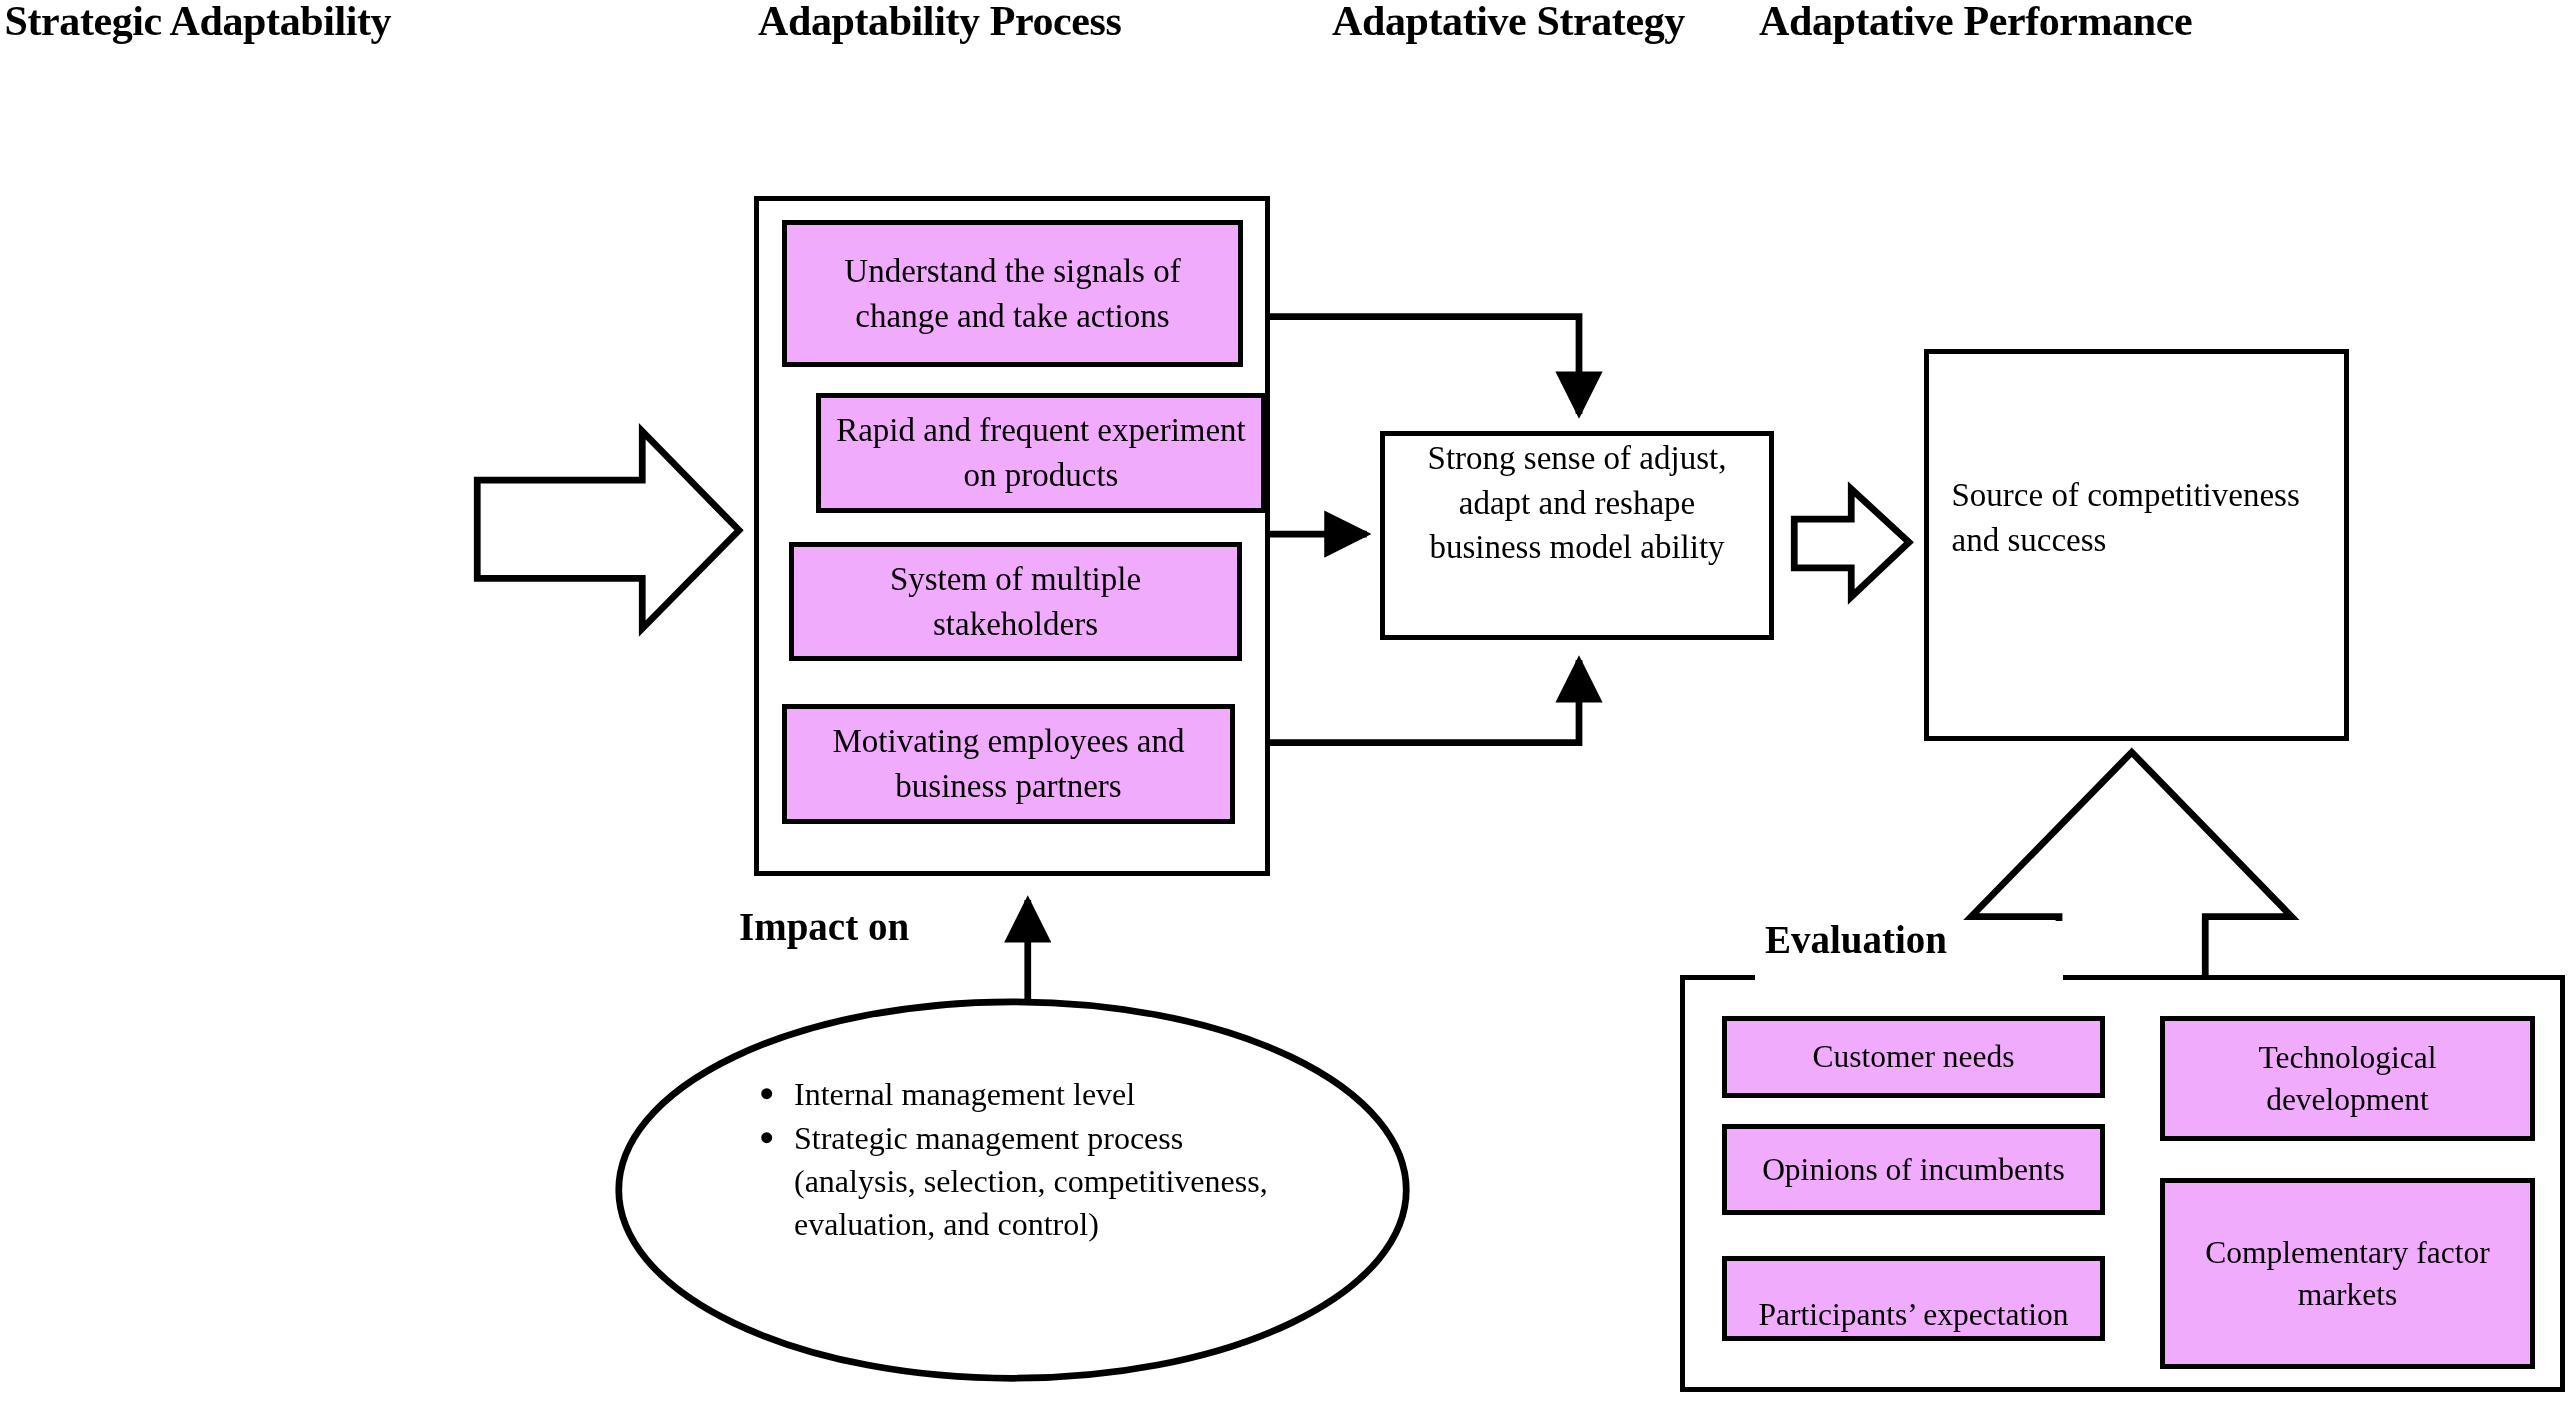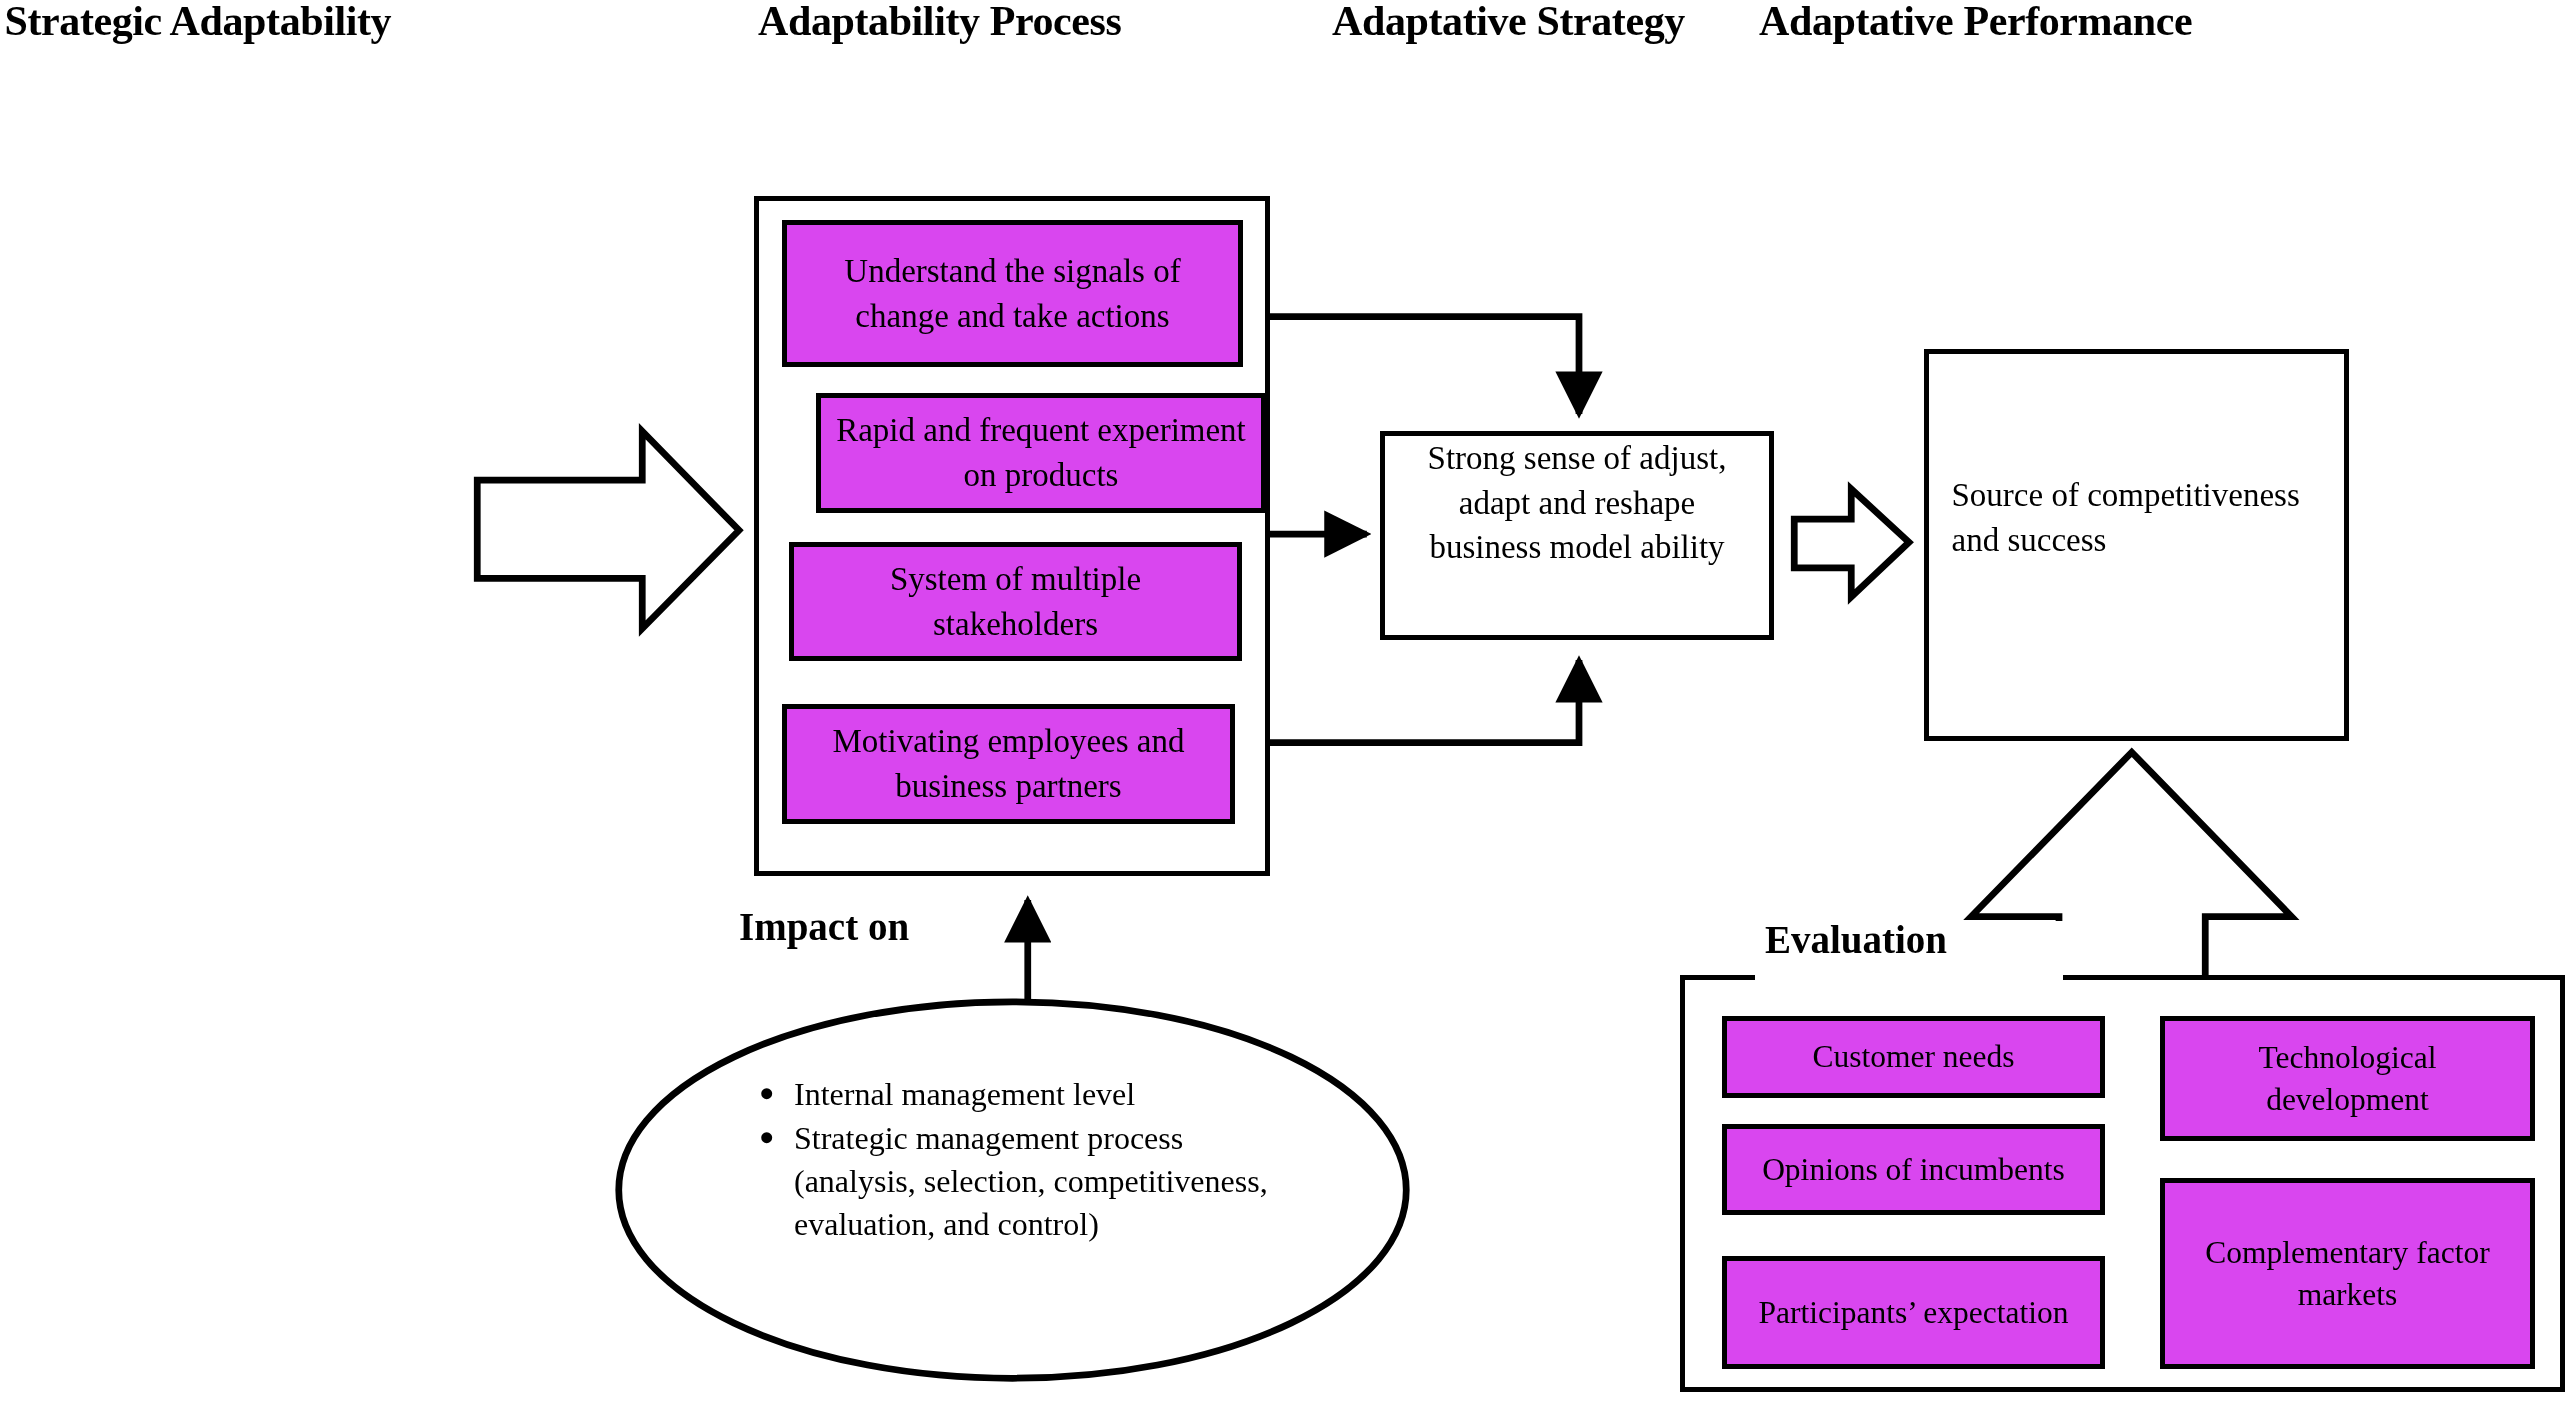--- a/index.html
+++ b/index.html
@@ -5,21 +5,21 @@
   html,body{margin:0;padding:0;background:#ffffff;}
   body{width:2576px;height:1404px;position:relative;overflow:hidden;
        font-family:"Liberation Serif","DejaVu Serif",serif;color:#000;}
   #stage{position:absolute;left:0;top:0;width:2576px;height:1404px;}
 
   .col-head{position:absolute;font-weight:bold;font-size:42px;
             font-family:"Liberation Serif","DejaVu Serif",serif;
             white-space:nowrap;letter-spacing:-0.4px;}
 
   .framebox{position:absolute;box-sizing:border-box;border:5.3px solid #000;background:#fff;}
-  .greybox{position:absolute;box-sizing:border-box;border:5.3px solid #000;background:#d946ef;
+  .greybox{position:absolute;box-sizing:border-box;border:5.3px solid #000;background:#f0abfc;
            display:flex;align-items:center;justify-content:center;text-align:center;}
   .whitebox{position:absolute;box-sizing:border-box;border:5.3px solid #000;background:#fff;
             display:flex;justify-content:center;text-align:center;}
 
   .bodytext{font-size:33px;line-height:1.35;}
   .bodytext-j{font-size:33px;line-height:1.38;text-align:justify;text-align-last:left;}
   .small{font-size:31.5px;line-height:1.32;}
 
   .label-bold{position:absolute;font-weight:bold;font-size:39px;
               font-family:"Liberation Serif","DejaVu Serif",serif;white-space:nowrap;}
@@ -114,21 +114,21 @@
   <div class="label-bold" style="left:1765px;top:917px;">Evaluation</div>
 
   <div class="greybox" style="left:1722px;top:1016px;width:383px;height:82px;">
     <span class="small" style="padding:0 10.5px;">Customer needs</span>
   </div>
 
   <div class="greybox" style="left:1722px;top:1124px;width:383px;height:91px;">
     <span class="small" style="padding:0 10.5px;">Opinions of incumbents</span>
   </div>
 
-  <div class="greybox" style="left:1722px;top:1256px;width:383px;height:113px;">
+  <div class="greybox" style="left:1722px;top:1256px;width:383px;height:85px;align-items:flex-end;">
     <span class="small" style="padding:0 10.5px;">Participants’ expectation</span>
   </div>
 
   <div class="greybox" style="left:2160px;top:1016px;width:375px;height:125px;">
     <span class="small" style="padding:0 10.5px;">Technological development</span>
   </div>
 
   <div class="greybox" style="left:2160px;top:1178px;width:375px;height:191px;">
     <span class="small" style="padding:0 10.5px;">Complementary factor markets</span>
   </div>

